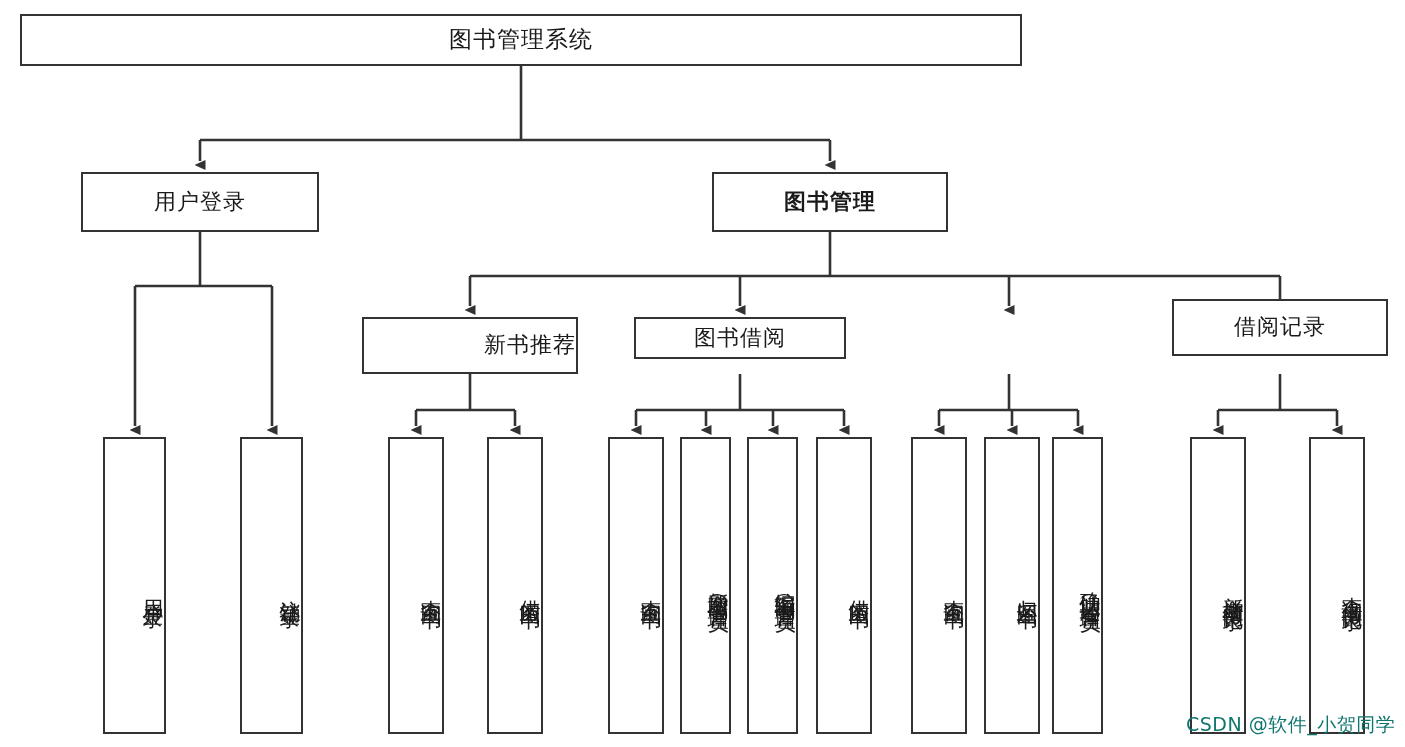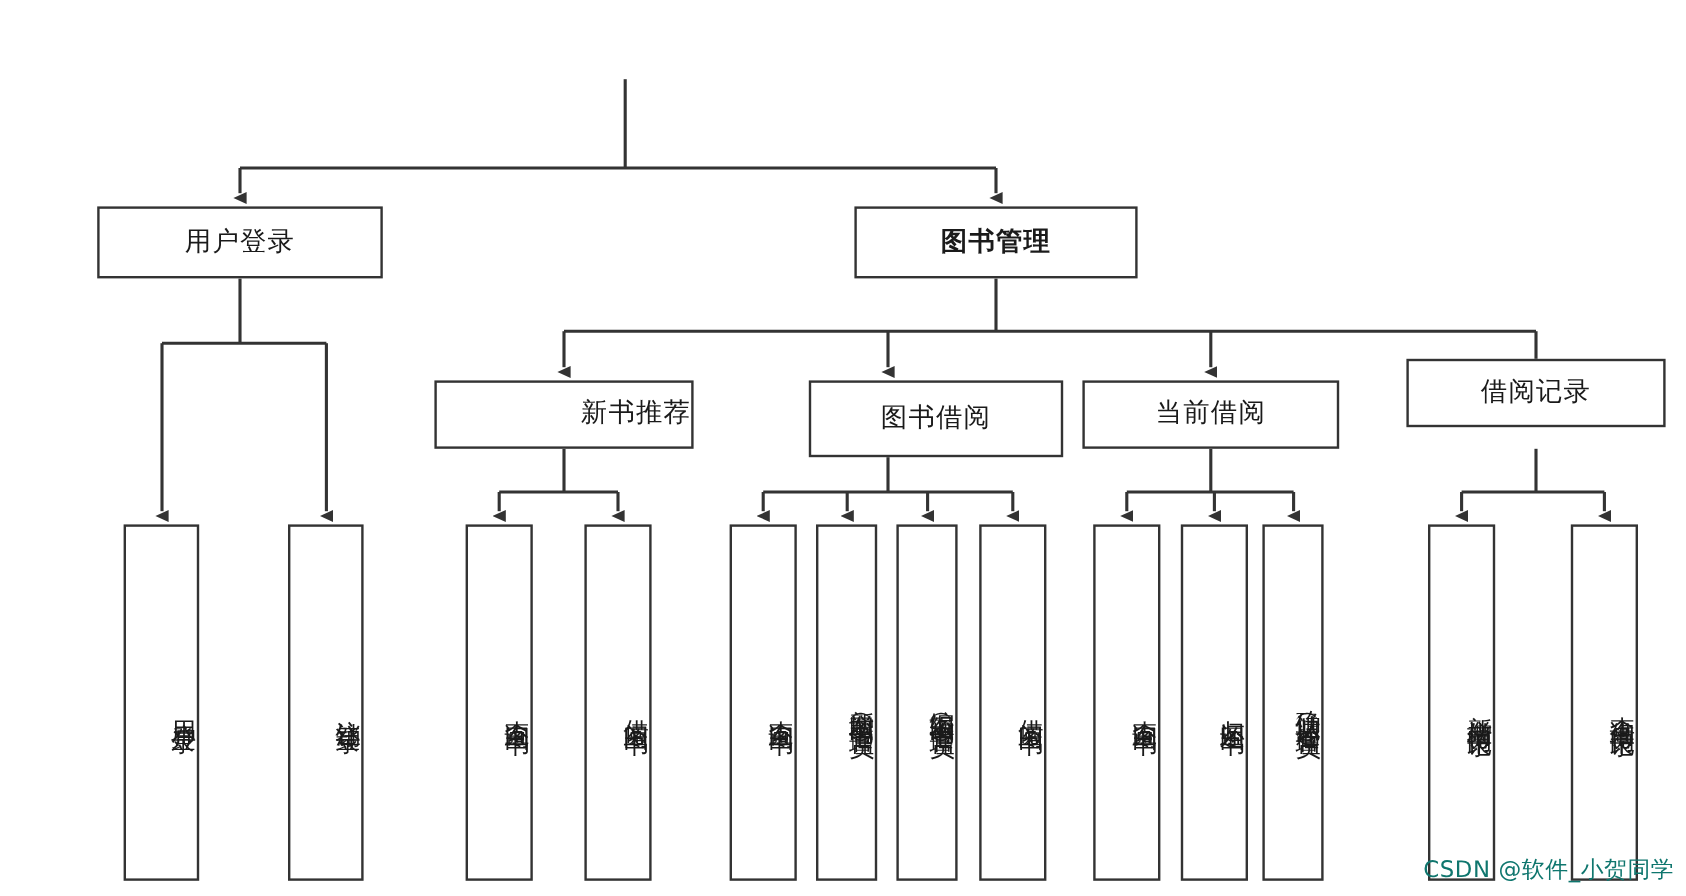--- a/index.html
+++ b/index.html
@@ -105,36 +105,36 @@
         <path d="M939,410 L939,426" marker-end="url(#arrow)"></path>
         <path d="M1012,410 L1012,426" marker-end="url(#arrow)"></path>
         <path d="M1078,410 L1078,426" marker-end="url(#arrow)"></path>
         <path d="M1280,374 L1280,410"></path>
         <path d="M1218,410 L1337,410"></path>
         <path d="M1218,410 L1218,426" marker-end="url(#arrow)"></path>
         <path d="M1337,410 L1337,426" marker-end="url(#arrow)"></path>
       </g>
   </svg>
 
+  <div class="node h root" style="left: 20px; top: 14px; width: 1002px; height: 52px;">
+      <span>图书管理系统</span>
+    </div>
 
   <div class="node h" style="left: 81px; top: 172px; width: 238px; height: 60px;">
       <span>用户登录</span>
     </div>
   <div class="node h" style="left: 712px; top: 172px; width: 236px; height: 60px; font-weight: bold;">
       <span>图书管理</span>
     </div>
 
   <div class="node h" style="left: 362px; top: 317px; width: 216px; height: 57px; justify-content: flex-end;">
       <span>新书推荐</span>
     </div>
-  <div class="node h" style="left: 634px; top: 317px; width: 212px; height: 64px; margin-left: 40px;">
+  <div class="node h" style="left: 634px; top: 317px; width: 212px; height: 42px;">
       <span>图书借阅</span>
-    </div>
-  <div class="node h" style="left: 902px; top: 317px; width: 214px; height: 57px;">
-      <span>当前借阅</span>
     </div>
   <div class="node h" style="left: 1172px; top: 299px; width: 216px; height: 57px;">
       <span>借阅记录</span>
     </div>
 
   <div class="node v" style="left: 103px; top: 437px; width: 63px; height: 297px;">
       <span class="vtext">用户登录</span>
     </div>
   <div class="node v" style="left: 240px; top: 437px; width: 63px; height: 297px;">
       <span class="vtext">注销登录</span>

